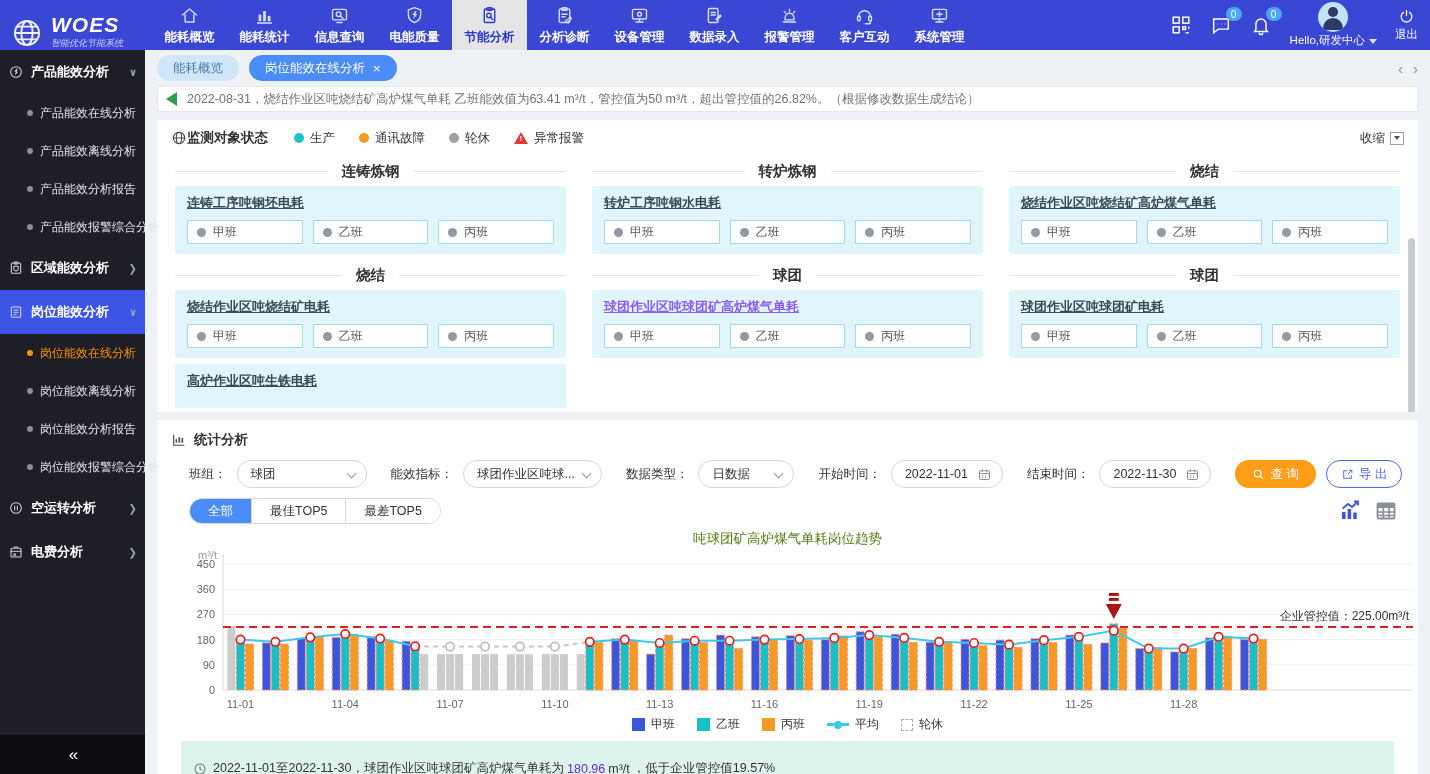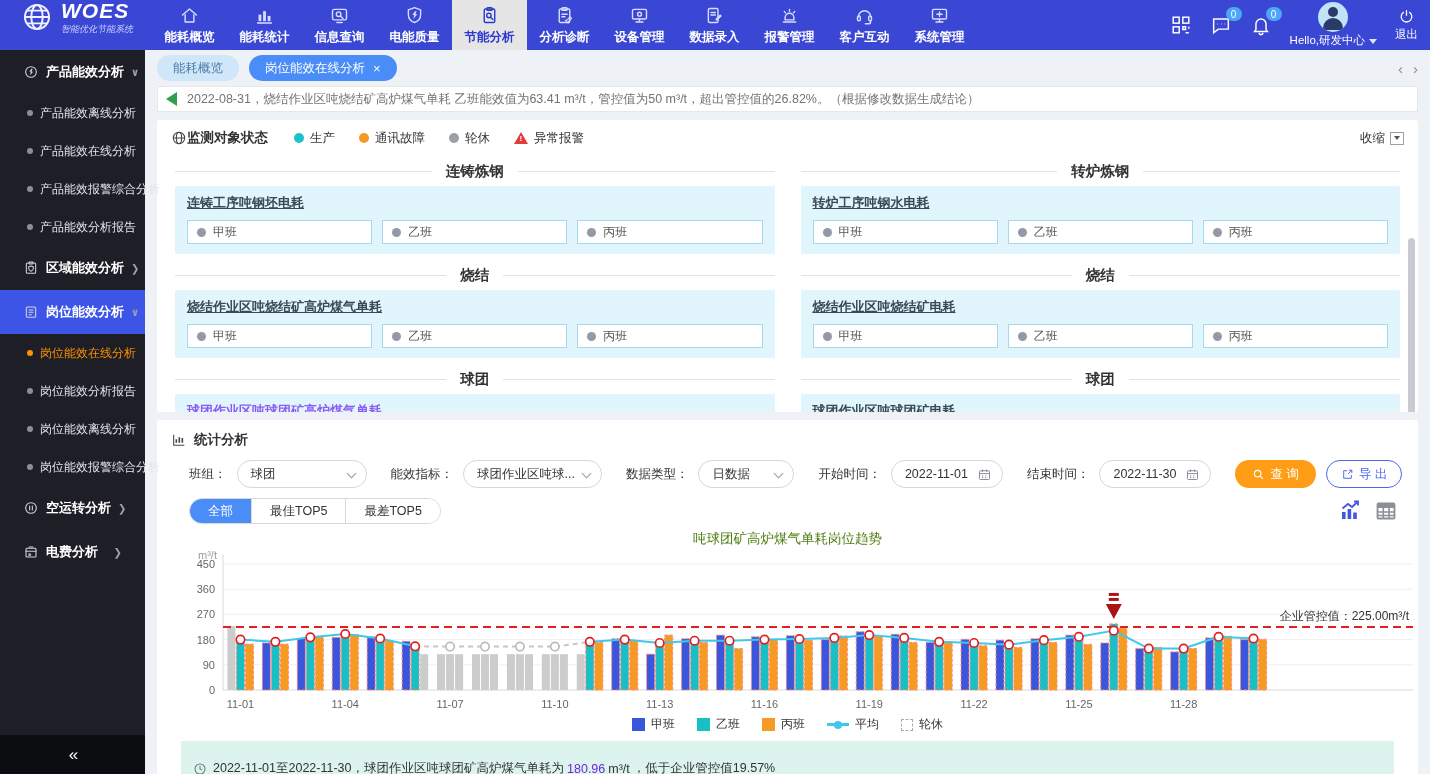--- a/index.html
+++ b/index.html
@@ -2,21 +2,21 @@
 <html><head>
 <meta charset="utf-8">
 <style>
 *{margin:0;padding:0;box-sizing:border-box}
 html,body{width:1430px;height:774px;overflow:hidden}
 body{font-family:"Liberation Sans","DejaVu Sans",sans-serif;background:#eef1f6;position:relative}
 .screen{position:relative;width:1430px;height:774px;overflow:hidden}
 
 
 .topbar{position:absolute;top:0;left:0;width:1430px;height:50px;background:#3a46d4;display:flex;align-items:stretch;color:#fff;z-index:9}
-.logo{width:152px;display:flex;align-items:flex-start;gap:7px;padding-left:20px;flex:none}
+.logo{width:152px;display:flex;align-items:flex-end;gap:7px;padding-left:10px;flex:none}
 .logo .globe{width:34px;height:34px;color:#eef1ff;flex:none}
 .logo .t1{font-size:21px;font-weight:bold;font-style:italic;letter-spacing:1px;line-height:1}
 .logo .t2{font-size:9px;color:#ccd4ff;font-style:italic;margin-top:2px;white-space:nowrap}
 .top-nav{display:flex;align-items:stretch}
 .nav-item{width:75px;display:flex;flex-direction:column;align-items:center;justify-content:center;gap:3px;cursor:pointer}
 .nav-item .nav-ico{width:21px;height:21px;color:#d9defc}
 .nav-item .nav-ico svg{width:100%;height:100%}
 .nav-item .nav-label{font-size:12.5px;font-weight:bold;white-space:nowrap}
 .nav-item.active{background:#e5e5e5;color:#2b38cf}
 .nav-item.active .nav-ico{color:#2b38cf}
@@ -27,21 +27,21 @@
 .avatar{width:30px;height:30px;border-radius:50%;background:#bfe3f7;overflow:hidden;position:relative;flex:none;cursor:pointer}
 .avatar .head{position:absolute;top:5px;left:10px;width:10px;height:10px;border-radius:50%;background:#2b3a67}
 .avatar .bodyp{position:absolute;top:16px;left:5px;width:20px;height:12px;border-radius:10px 10px 0 0;background:#2b3a67}
 .greet{display:flex;flex-direction:column;align-items:center;font-size:11.5px;gap:1px;cursor:pointer}
 .caret{width:0;height:0;border-left:4px solid transparent;border-right:4px solid transparent;border-top:5px solid #dfe4ff;display:inline-block;margin-left:4px}
 .logout{display:flex;flex-direction:column;align-items:center;font-size:11.5px;gap:2px;cursor:pointer}
 .logout svg{width:17px;height:17px}
 
 
 .sidebar{position:absolute;top:50px;left:0;width:145px;height:724px;background:#1e1f26;color:#fff;z-index:8}
-.side-item{height:44px;display:flex;align-items:center;padding:0 23px;font-size:13px;font-weight:bold;cursor:pointer;gap:7px;white-space:nowrap}
+.side-item{height:44px;display:flex;align-items:center;padding:0 8px;font-size:13px;font-weight:bold;cursor:pointer;gap:7px;white-space:nowrap}
 .side-item .s-ico{width:16px;height:16px;color:#cfd3e0;flex:none}
 .side-item .s-ico svg{width:100%;height:100%}
 .side-item .chev{margin-left:auto;color:#9aa0b4;font-size:10px;transform:scale(1,1.1)}
 .side-item.active{background:#3c55e6}
 .sub-item{height:38px;display:flex;align-items:center;padding-left:27px;font-size:12px;color:#e3e5ec;gap:7px;cursor:pointer;white-space:nowrap}
 .sub-item .bullet{width:6px;height:6px;border-radius:50%;background:#8b8f9a;flex:none}
 .sub-item.active{color:#ff9100}
 .sub-item.active .bullet{background:#ff9100}
 .side-collapse{position:absolute;bottom:0;left:0;width:145px;height:39px;background:#0c0d11;display:flex;align-items:center;justify-content:center;color:#fff;font-size:17px;cursor:pointer;letter-spacing:-2px}
 
@@ -65,21 +65,21 @@
 .mon-title{display:flex;align-items:center;font-size:13.5px;font-weight:bold;color:#333}
 .mon-title svg{width:16px;height:16px;color:#444}
 .mon-legend{display:flex;align-items:center;gap:24px;font-size:12.5px;color:#333}
 .mleg{display:flex;align-items:center;gap:6px}
 .mleg .dot{width:10px;height:10px;border-radius:50%}
 .warn-tri{width:0;height:0;border-left:7px solid transparent;border-right:7px solid transparent;border-bottom:12px solid #e23b3b;position:relative}
 .warn-tri:after{content:"!";position:absolute;left:-1.5px;top:2px;color:#fff;font-size:8px;font-weight:bold}
 .mon-collapse{margin-left:auto;display:flex;align-items:center;gap:5px;font-size:12.5px;color:#333;cursor:pointer}
 .box-caret{width:14px;height:13px;border:1px solid #9aa0a6;display:inline-flex;align-items:center;justify-content:center}
 .box-caret i{width:0;height:0;border-left:3.5px solid transparent;border-right:3.5px solid transparent;border-top:4.5px solid #555}
-.mon-grid{display:grid;grid-template-columns:1fr 1fr;column-gap:26px;row-gap:6px;padding:0 18px}
+.mon-grid{display:grid;grid-template-columns:1fr 1fr 1fr;column-gap:26px;row-gap:6px;padding:0 18px}
 .group-title{height:30px;display:flex;align-items:center;gap:14px}
 .group-title .line{flex:1;border-top:1px solid #e2e2e2}
 .group-title .gt{font-size:14.5px;font-weight:bold;color:#333}
 .mcard{background:#e1f5fd;padding:7px 12px 10px;border-radius:2px}
 .mcard .card-title{font-size:13px;font-weight:bold;color:#3a4a55;text-decoration:underline;display:inline-block;margin-bottom:8px;cursor:pointer;white-space:nowrap}
 .mcard .card-title.sel{color:#8b5cf6}
 .shift-row{display:flex;gap:10px}
 .shift-btn{flex:1;background:#fff;border:1px solid #a6d9ef;height:24px;display:flex;align-items:center;padding-left:9px;gap:7px;font-size:12px;color:#555;cursor:pointer}
 .shift-btn .sdot{width:9px;height:9px;border-radius:50%;background:#939aa5;flex:none}
 .mscroll{position:absolute;right:3px;top:118px;width:7px;height:185px;background:#c7cbd3;border-radius:4px;cursor:pointer}
@@ -277,33 +277,33 @@
         <div class="side-item">
           <span class="s-ico"><svg viewBox="0 0 24 24" fill="none" stroke="currentColor" stroke-width="1.6" stroke-linecap="round" stroke-linejoin="round">
               <circle cx="12" cy="12" r="8"></circle>
               <path d="M12.5 7l-3 4.5h2.3L10.5 17l4.8-5.5h-2.4L14.5 7z" fill="currentColor" stroke="none"></path>
             </svg></span>
           <span>产品能效分析</span>
           <span class="chev">∨</span>
         </div>
         <div class="sub-item">
           <span class="bullet"></span>
-          <span>产品能效离线分析</span>
+          <span>产品能效在线分析</span>
         </div>
         <div class="sub-item">
           <span class="bullet"></span>
-          <span>产品能效在线分析</span>
+          <span>产品能效离线分析</span>
+        </div>
+        <div class="sub-item">
+          <span class="bullet"></span>
+          <span>产品能效分析报告</span>
         </div>
         <div class="sub-item">
           <span class="bullet"></span>
           <span>产品能效报警综合分析</span>
-        </div>
-        <div class="sub-item">
-          <span class="bullet"></span>
-          <span>产品能效分析报告</span>
         </div>
         <div class="side-item">
           <span class="s-ico"><svg viewBox="0 0 24 24" fill="none" stroke="currentColor" stroke-width="1.6" stroke-linecap="round" stroke-linejoin="round">
               <rect x="5" y="4.5" width="14" height="15.5" rx="1.5"></rect>
               <rect x="9" y="3" width="6" height="3" rx="1"></rect>
               <path d="M12 9l3.5 1.3v2.2c0 2.2-1.5 3.7-3.5 4.5-2-.8-3.5-2.3-3.5-4.5v-2.2z"></path>
             </svg></span>
           <span>区域能效分析</span>
           <span class="chev">❯</span>
         </div>
@@ -314,25 +314,25 @@
             </svg></span>
           <span>岗位能效分析</span>
           <span class="chev">∨</span>
         </div>
         <div class="sub-item active">
           <span class="bullet"></span>
           <span>岗位能效在线分析</span>
         </div>
         <div class="sub-item">
           <span class="bullet"></span>
-          <span>岗位能效分析报告</span>
+          <span>岗位能效离线分析</span>
         </div>
         <div class="sub-item">
           <span class="bullet"></span>
-          <span>岗位能效离线分析</span>
+          <span>岗位能效分析报告</span>
         </div>
         <div class="sub-item">
           <span class="bullet"></span>
           <span>岗位能效报警综合分析</span>
         </div>
         <div class="side-item">
           <span class="s-ico"><svg viewBox="0 0 24 24" fill="none" stroke="currentColor" stroke-width="1.6" stroke-linecap="round" stroke-linejoin="round">
               <circle cx="12" cy="12" r="8"></circle>
               <path d="M10 9v6M14 9v6"></path>
             </svg></span>

